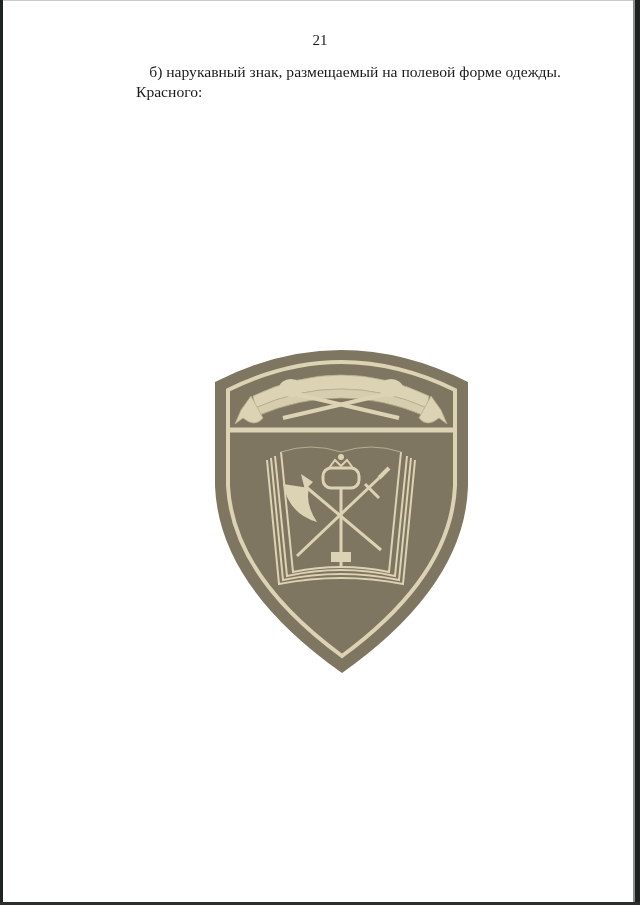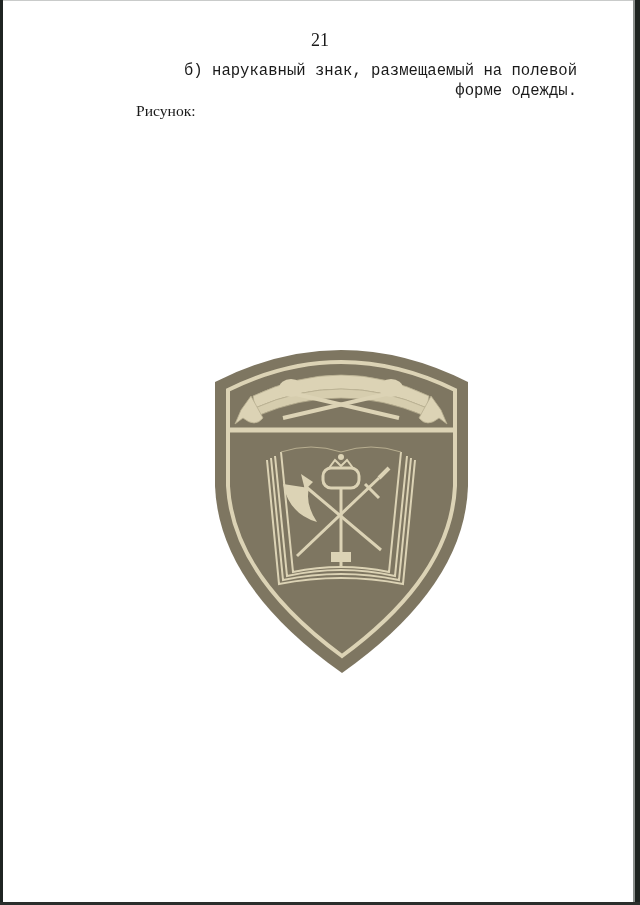--- a/index.html
+++ b/index.html
@@ -11,48 +11,48 @@
       color: #1a1a1a;
     }
     .scan-edge-left { position: absolute; left: 0; top: 0; width: 3px; height: 905px; background: #1f2422; }
     .scan-edge-right { position: absolute; right: 0; top: 0; width: 5px; height: 905px; background: #1d2220; }
     .scan-edge-right::before { content: ""; position: absolute; left: -2px; top: 0; width: 2px; height: 100%; background: #8a8e8c; }
     .scan-edge-bottom { position: absolute; left: 0; bottom: 0; width: 640px; height: 3px; background: #2a2e2c; }
     .scan-edge-top { position: absolute; left: 0; top: 0; width: 640px; height: 1px; background: #c9cbca; }
 
     .page-number {
       position: absolute; top: 31px; left: 0; width: 640px;
-      text-align: center; font-size: 18px; line-height: 18px;
+      text-align: center; font-size: 15px; line-height: 18px;
     }
     .text-block {
       position: absolute; left: 93px; top: 62px; width: 484px;
       font-size: 15.6px; line-height: 19.6px;
     }
     .para { margin: 0; text-align: justify; text-indent: 43px; }
-    .para.first { text-indent: 40px; text-align: right; font-family: Liberation Mono, monospace; }
+    .para.first { text-indent: 40px; text-align: center; }
     .para.last { text-align: left; }
 
     .badge {
       position: absolute; left: 213px; top: 336px; width: 257px; height: 340px;
     }
     .badge svg { width: 100%; height: 100%; display: block; }
   </style>
 </head>
 <body>
 
 <div class="scan-edge-top"></div>
 <div class="scan-edge-left"></div>
 <div class="scan-edge-right"></div>
 <div class="scan-edge-bottom"></div>
 
 <div class="page-number">21</div>
 
 <div class="text-block">
   <p class="para first">б) нарукавный знак, размещаемый на полевой форме одежды.</p>
-  <p class="para last">Рисунок:</p>
+  <p class="para last">Красного:</p>
 </div>
 
 <div class="badge">
   <svg viewBox="0 0 257 340" xmlns="http://www.w3.org/2000/svg">
 
     <path d="M2 46 Q128 -18 255 46 L255 150 Q252 250 129 337 Q6 250 2 150 Z" fill="#7e7661"></path>
 
     <path d="M15 54 Q128 -2 242 54 L242 150 Q238 240 129 320 Q20 240 15 150 Z" fill="none" stroke="#dcd3b5" stroke-width="4"></path>
 
     <line x1="15" y1="94" x2="242" y2="94" stroke="#dcd3b5" stroke-width="5"></line>

